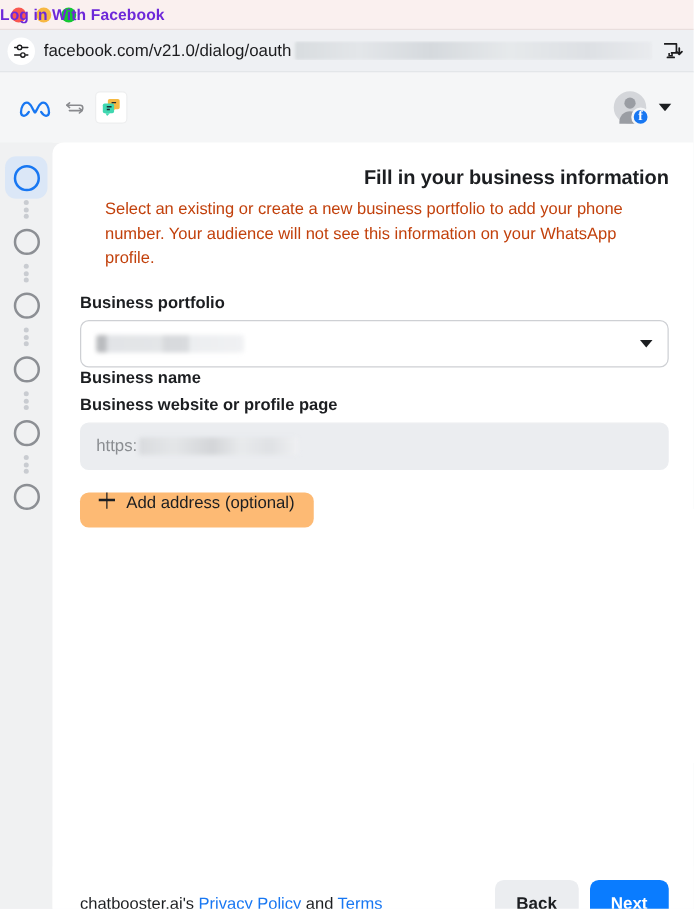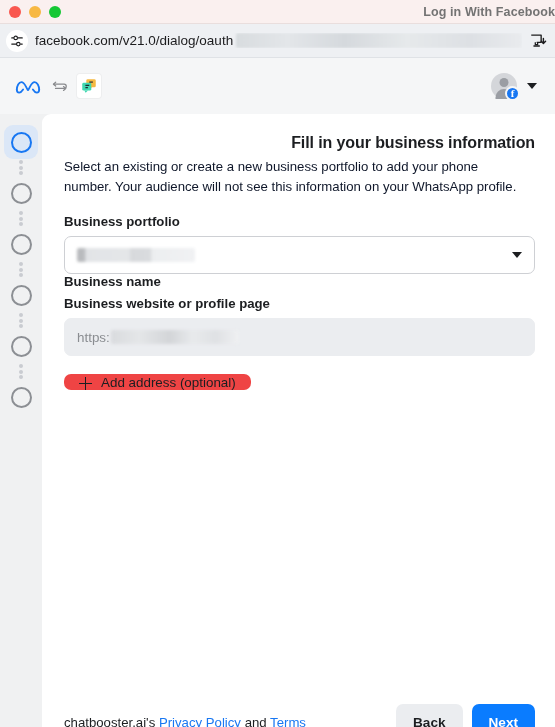--- a/index.html
+++ b/index.html
@@ -26,24 +26,24 @@
     gap: 8px;
     padding-left: 9px;
   }
   .dot { width: 12px; height: 12px; border-radius: 50%; }
   .dot.red    { background: #f9574f; }
   .dot.yellow { background: #f7b843; }
   .dot.green  { background: #15c734; }
   .win-title {
     position: absolute;
     left: 0; right: 0;
-    text-align: right;
+    text-align: left;
     font-size: 12.5px;
     font-weight: bold;
-    color: #737373;
+    color: #6d28d9;
     letter-spacing: .1px;
     pointer-events: none;
   }
 
   
   .urlbar {
     height: 34px;
     background: #eef0f3;
     display: flex;
     align-items: center;
@@ -213,23 +213,24 @@
     font-size: 16px;
     font-weight: bold;
     color: #1c1e21;
     letter-spacing: -.1px;
     margin-bottom: 5px;
     text-align: right;
   }
   p.subtitle {
     font-size: 13.2px;
     line-height: 19.5px;
-    color: #0f172a;
+    color: #c2410c;
     margin-bottom: 18px;
     max-width: 455px;
+    margin-left: 20px;
   }
 
   .field { margin-bottom: 0; }
   .field:last-of-type { margin-bottom: 0; }
   .field-label {
     font-size: 13.2px;
     font-weight: bold;
     color: #1c1e21;
     margin-bottom: 7px;
   }
@@ -290,27 +291,27 @@
     border-left: 5px solid transparent;
     border-right: 5px solid transparent;
     border-top: 6px solid #1c1e21;
   }
   .sel-caret.muted { border-top-color: #8a8d91; }
   .placeholder-text { color: #8a8d91; }
 
   .add-address {
     margin-top: 18px;
     display: inline-flex;
-    align-items: flex-end;
+    align-items: flex-start;
     gap: 9px;
-    height: 16px;
+    height: 28px;
     padding: 0 15px;
     border: none;
     border-radius: 7px;
-    background: #ef4444;
+    background: #fdba74;
     color: #1c1e21;
     font-family: "Liberation Sans", sans-serif;
     font-size: 13.4px;
     cursor: pointer;
   }
   .plus {
     position: relative;
     width: 13px; height: 13px;
     flex: 0 0 auto;
   }

